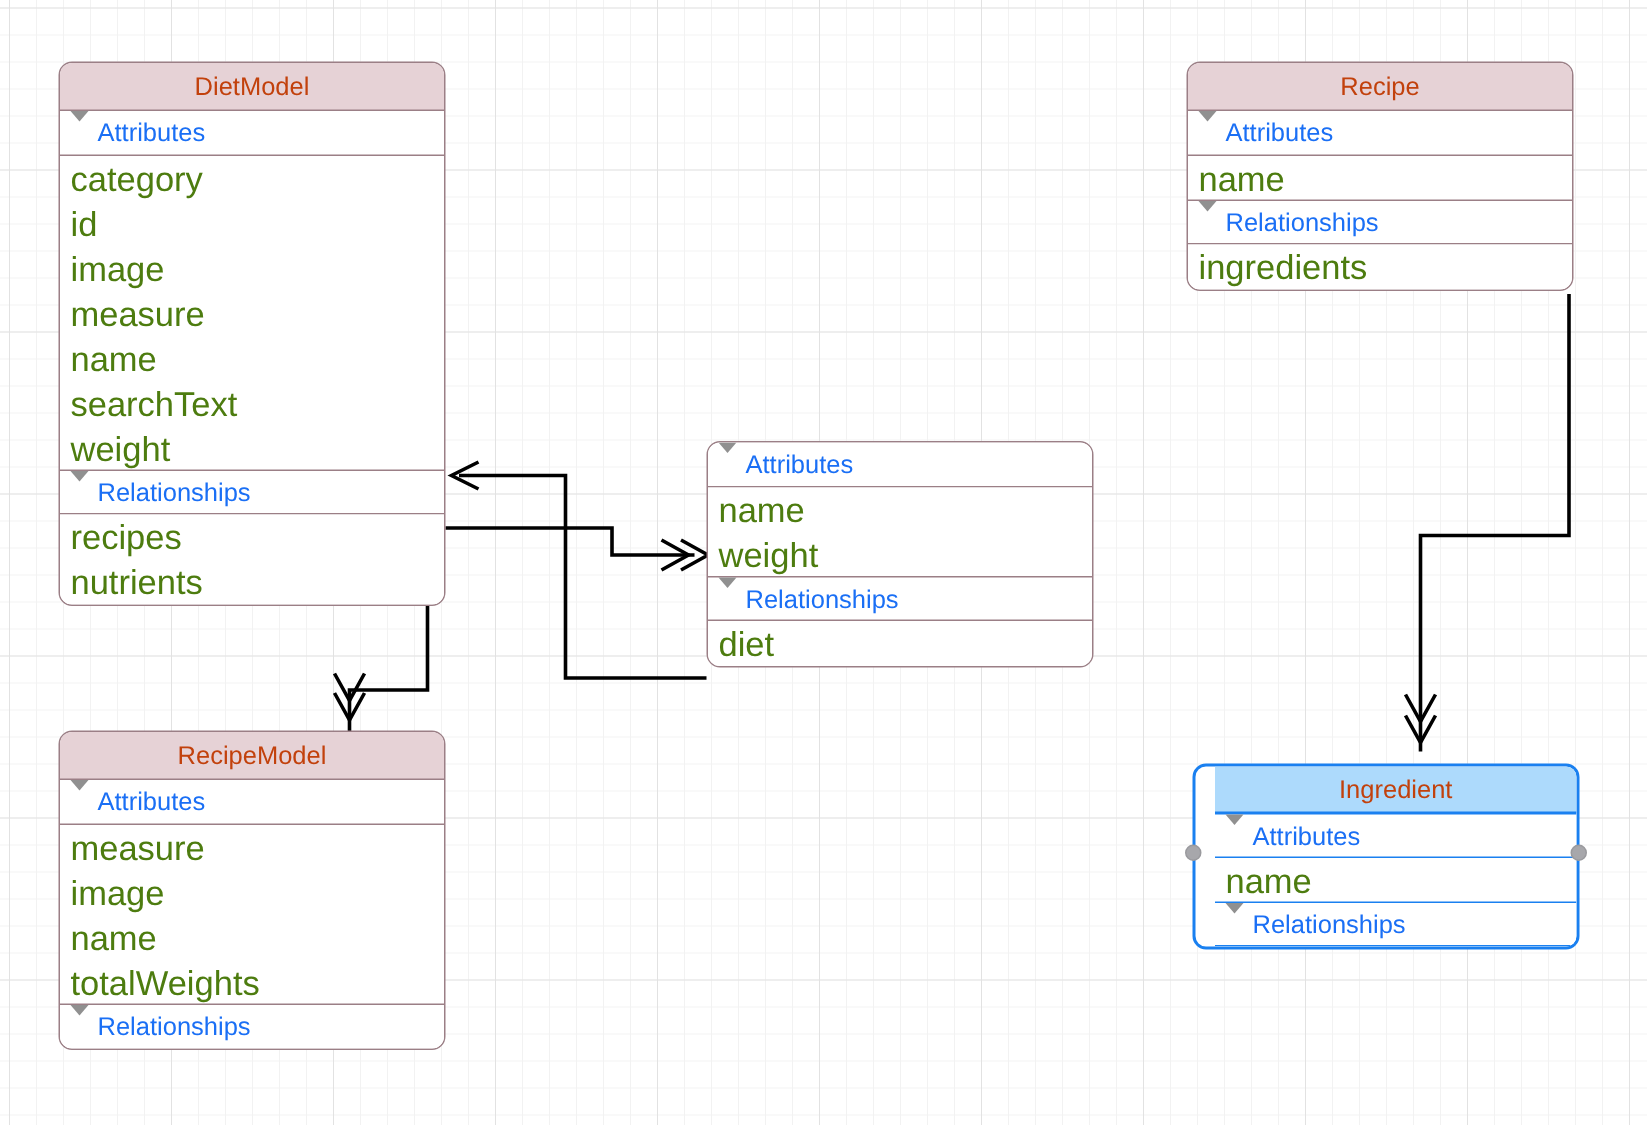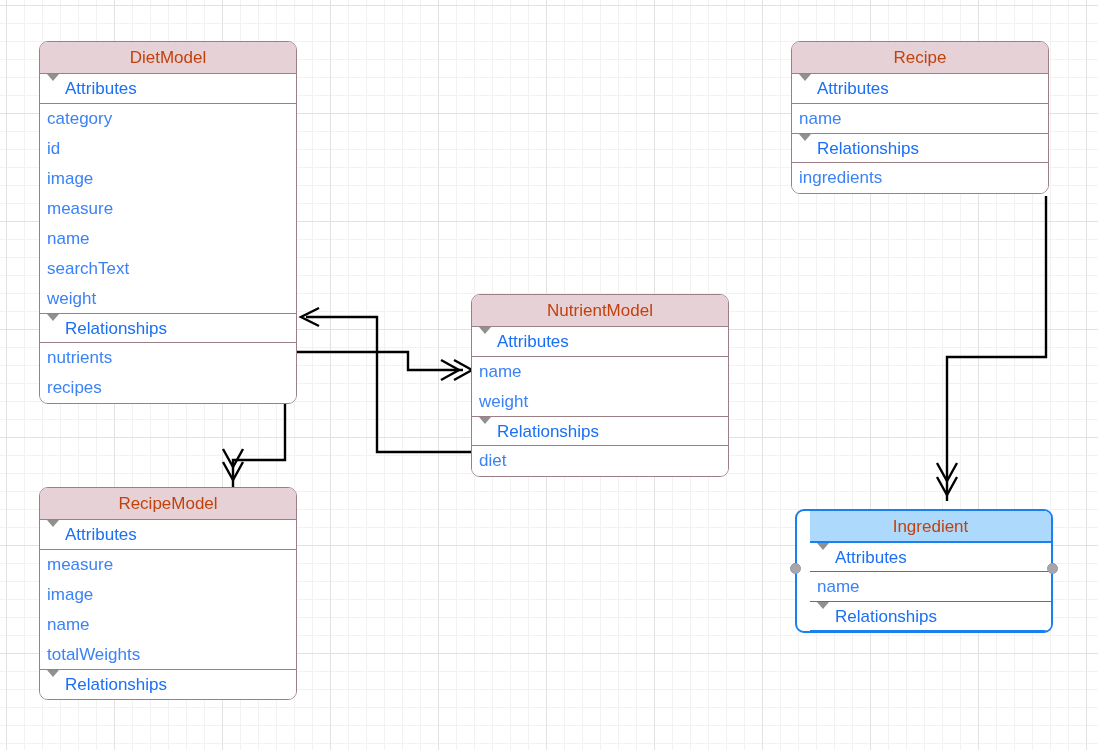--- a/index.html
+++ b/index.html
@@ -110,22 +110,22 @@
     border-left: 6px solid transparent;
     border-right: 6px solid transparent;
     border-top: 7px solid #909090;
     margin-right: 6px;
     flex: 0 0 auto;
   }
 
   .field-row {
     height: 30px;
     line-height: 30px;
-    font-size: 17px;
-    color: #3b82f6;
+    font-size: 23px;
+    color: #4d7c0f;
     padding-left: 7px;
     box-sizing: border-box;
     background: #ffffff;
     white-space: nowrap;
     overflow: hidden;
   }
 
   
   .handle {
     position: absolute;
@@ -181,22 +181,22 @@
     <div class="field-row">image</div>
     <div class="field-row">measure</div>
     <div class="field-row">name</div>
     <div class="field-row">searchText</div>
     <div class="field-row">weight</div>
 
     <div class="section-head">
       <span class="disclosure"></span>
       <span>Relationships</span>
     </div>
+    <div class="field-row">recipes</div>
     <div class="field-row">nutrients</div>
-    <div class="field-row">recipes</div>
   </div>
 
   <div class="entity" style="left:39px; top:487px; width:258px;">
     <div class="entity-header">RecipeModel</div>
 
     <div class="section-head first">
       <span class="disclosure"></span>
       <span>Attributes</span>
     </div>
     <div class="field-row">measure</div>
@@ -204,21 +204,20 @@
     <div class="field-row">name</div>
     <div class="field-row">totalWeights</div>
 
     <div class="section-head last">
       <span class="disclosure"></span>
       <span>Relationships</span>
     </div>
   </div>
 
   <div class="entity" style="left:471px; top:294px; width:258px;">
-    <div class="entity-header">NutrientModel</div>
 
     <div class="section-head first">
       <span class="disclosure"></span>
       <span>Attributes</span>
     </div>
     <div class="field-row">name</div>
     <div class="field-row">weight</div>
 
     <div class="section-head">
       <span class="disclosure"></span>

